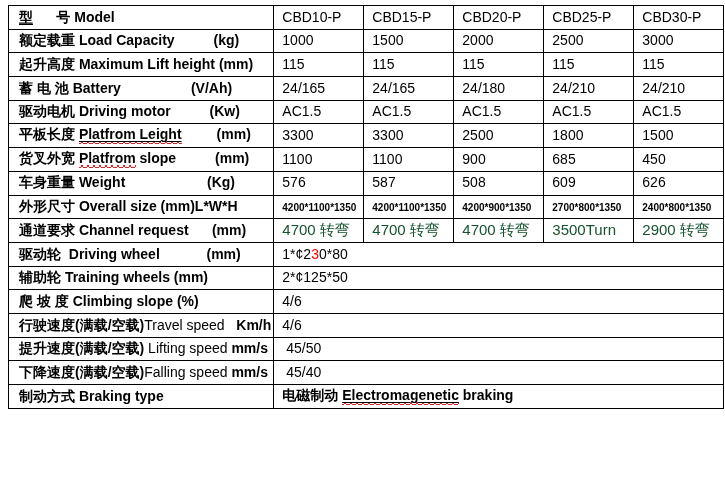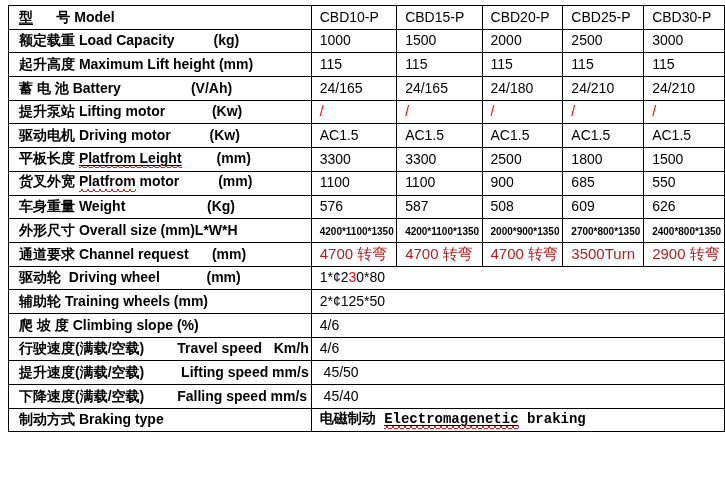--- a/index.html
+++ b/index.html
@@ -7,25 +7,25 @@
          font-family:"Liberation Sans","DejaVu Sans",sans-serif;}
   table.spec{position:absolute;left:8px;top:5px;border-collapse:collapse;table-layout:fixed;
              border:1.5px solid #000;}
   col.c-label{width:260px;}
   col.c-val{width:90px;}
   td{border:1px solid #000;height:22.7px;font-size:14px;color:#000;vertical-align:middle;
      white-space:pre;overflow:hidden;padding:0 2px 0 8px;line-height:1.1;}
   td.lab{padding-left:10px;font-weight:bold;}
   td.val{font-weight:normal;}
   .part{}
-  .lab .r{font-weight:bold;padding-left:33px;}
-  .b{font-weight:bold;font-family:Liberation Mono, monospace;}
+  .lab .r{font-weight:normal;}
+  .b{font-weight:bold;}
   .u{text-decoration:underline;text-decoration-thickness:1px;text-underline-offset:2px;}
   .red{color:#ff0000;}
-  .redlg{color:#b91c1c;font-size:15px;}
+  .redlg{color:#14532d;font-size:15px;}
   .sb{font-weight:bold;font-size:10px;letter-spacing:0;}
   .wavy{display:inline-block;}
   .wavy::after{content:"";display:block;height:3px;margin-top:-1px;
     background:
       repeating-linear-gradient(45deg,#e02020 0,#e02020 1px,transparent 1px,transparent 3px),
       repeating-linear-gradient(-45deg,#e02020 0,#e02020 1px,transparent 1px,transparent 3px);
     background-size:6px 3px;}
 </style>
 </head>
 <body>
@@ -67,64 +67,56 @@
         </tr>
         <tr>
           <td class="lab"><span class="part">蓄 电 池 Battery                  (V/Ah)</span></td>
           <td class="val"><span class="part">24/165</span></td>
           <td class="val"><span class="part">24/165</span></td>
           <td class="val"><span class="part">24/180</span></td>
           <td class="val"><span class="part">24/210</span></td>
           <td class="val"><span class="part">24/210</span></td>
         </tr>
         <tr>
-          <td class="lab"><span class="part">提升泵站 Lifting motor            (Kw)</span></td>
-          <td class="val"><span class="part red">/</span></td>
-          <td class="val"><span class="part red">/</span></td>
-          <td class="val"><span class="part red">/</span></td>
-          <td class="val"><span class="part red">/</span></td>
-          <td class="val"><span class="part red">/</span></td>
-        </tr>
-        <tr>
           <td class="lab"><span class="part">驱动电机 Driving motor          (Kw)</span></td>
           <td class="val"><span class="part">AC1.5</span></td>
           <td class="val"><span class="part">AC1.5</span></td>
           <td class="val"><span class="part">AC1.5</span></td>
           <td class="val"><span class="part">AC1.5</span></td>
           <td class="val"><span class="part">AC1.5</span></td>
         </tr>
         <tr>
           <td class="lab"><span class="part">平板长度 </span><span class="part u wavy">Platfrom Leight</span><span class="part">         (mm)</span></td>
           <td class="val"><span class="part">3300</span></td>
           <td class="val"><span class="part">3300</span></td>
           <td class="val"><span class="part">2500</span></td>
           <td class="val"><span class="part">1800</span></td>
           <td class="val"><span class="part">1500</span></td>
         </tr>
         <tr>
-          <td class="lab"><span class="part">货叉外宽 </span><span class="part wavy">Platfrom</span><span class="part"> motor          (mm)</span></td>
+          <td class="lab"><span class="part">货叉外宽 </span><span class="part wavy">Platfrom</span><span class="part"> slope          (mm)</span></td>
           <td class="val"><span class="part">1100</span></td>
           <td class="val"><span class="part">1100</span></td>
           <td class="val"><span class="part">900</span></td>
           <td class="val"><span class="part">685</span></td>
-          <td class="val"><span class="part">550</span></td>
+          <td class="val"><span class="part">450</span></td>
         </tr>
         <tr>
           <td class="lab"><span class="part">车身重量 Weight                     (Kg)</span></td>
           <td class="val"><span class="part">576</span></td>
           <td class="val"><span class="part">587</span></td>
           <td class="val"><span class="part">508</span></td>
           <td class="val"><span class="part">609</span></td>
           <td class="val"><span class="part">626</span></td>
         </tr>
         <tr>
           <td class="lab"><span class="part">外形尺寸 Overall size (mm)L*W*H</span></td>
           <td class="val"><span class="part sb">4200*1100*1350</span></td>
           <td class="val"><span class="part sb">4200*1100*1350</span></td>
-          <td class="val"><span class="part sb">2000*900*1350</span></td>
+          <td class="val"><span class="part sb">4200*900*1350</span></td>
           <td class="val"><span class="part sb">2700*800*1350</span></td>
           <td class="val"><span class="part sb">2400*800*1350</span></td>
         </tr>
         <tr>
           <td class="lab"><span class="part">通道要求 Channel request      (mm)</span></td>
           <td class="val"><span class="part redlg">4700 转弯</span></td>
           <td class="val"><span class="part redlg">4700 转弯</span></td>
           <td class="val"><span class="part redlg">4700 转弯</span></td>
           <td class="val"><span class="part redlg">3500Turn</span></td>
           <td class="val"><span class="part redlg">2900 转弯</span></td>

